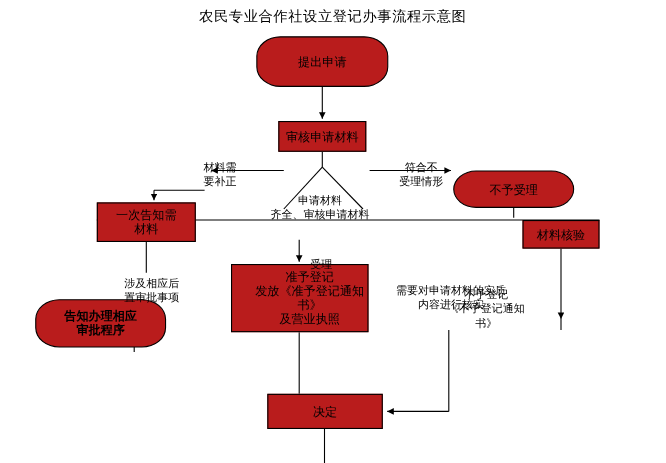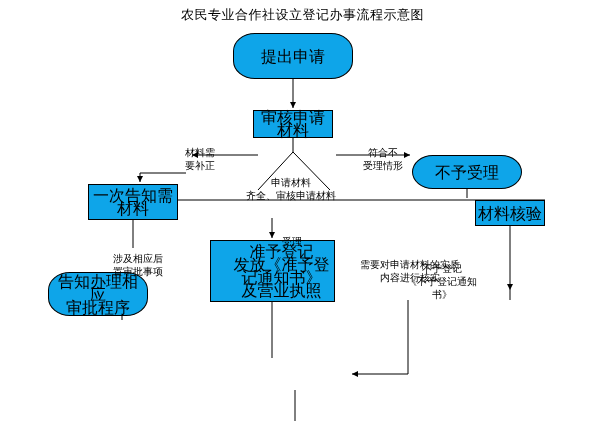--- a/index.html
+++ b/index.html
@@ -24,23 +24,23 @@
     font-size: 13px;
     color: #000;
     font-weight: 500;
     letter-spacing: 0.5px;
   }
   
   .node {
     position: absolute;
     box-sizing: border-box;
     border: 1px solid #000;
-    background: #0ea5e9;
+    background: #b91c1c;
     color: #000;
-    font-size: 16px;
+    font-size: 11px;
     line-height: 13px;
     text-align: center;
     display: flex;
     align-items: center;
     justify-content: center;
     padding: 2px;
     white-space: pre-line;
   }
   .rounded {
     border-radius: 22px / 18px;
@@ -124,23 +124,24 @@
 
   <div class="node" style="left:88px; top:184px; width:90px; height:36px;">一次告知需
 材料</div>
 
   <div class="node" style="left:475px; top:200px; width:70px; height:26px;">材料核验</div>
 
   <div class="node" style="left:210px; top:240px; width:125px; height:62px;padding-left:20px;">准予登记
 发放《准予登记通知书》
 及营业执照</div>
 
-  <div class="node rounded" style="left:48px; top:272px; width:100px; height:44px;">告知办理相应
+  <div class="node rounded" style="left:32px; top:272px; width:119px; height:44px;font-weight:bold;">告知办理相应
 审批程序</div>
 
+  <div class="node" style="left:243px; top:358px; width:105px; height:32px;">决定</div>
 
   <div class="plain-label" style="left:170px; top:146px; width:60px;text-align:center;">材料需
 要补正</div>
 
   <div class="plain-label" style="left:352px; top:146px; width:62px;">符合不
 受理情形</div>
 
   <div class="plain-label" style="left:232px; top:176px; width:118px;">申请材料
 齐全、审核申请材料</div>
 

